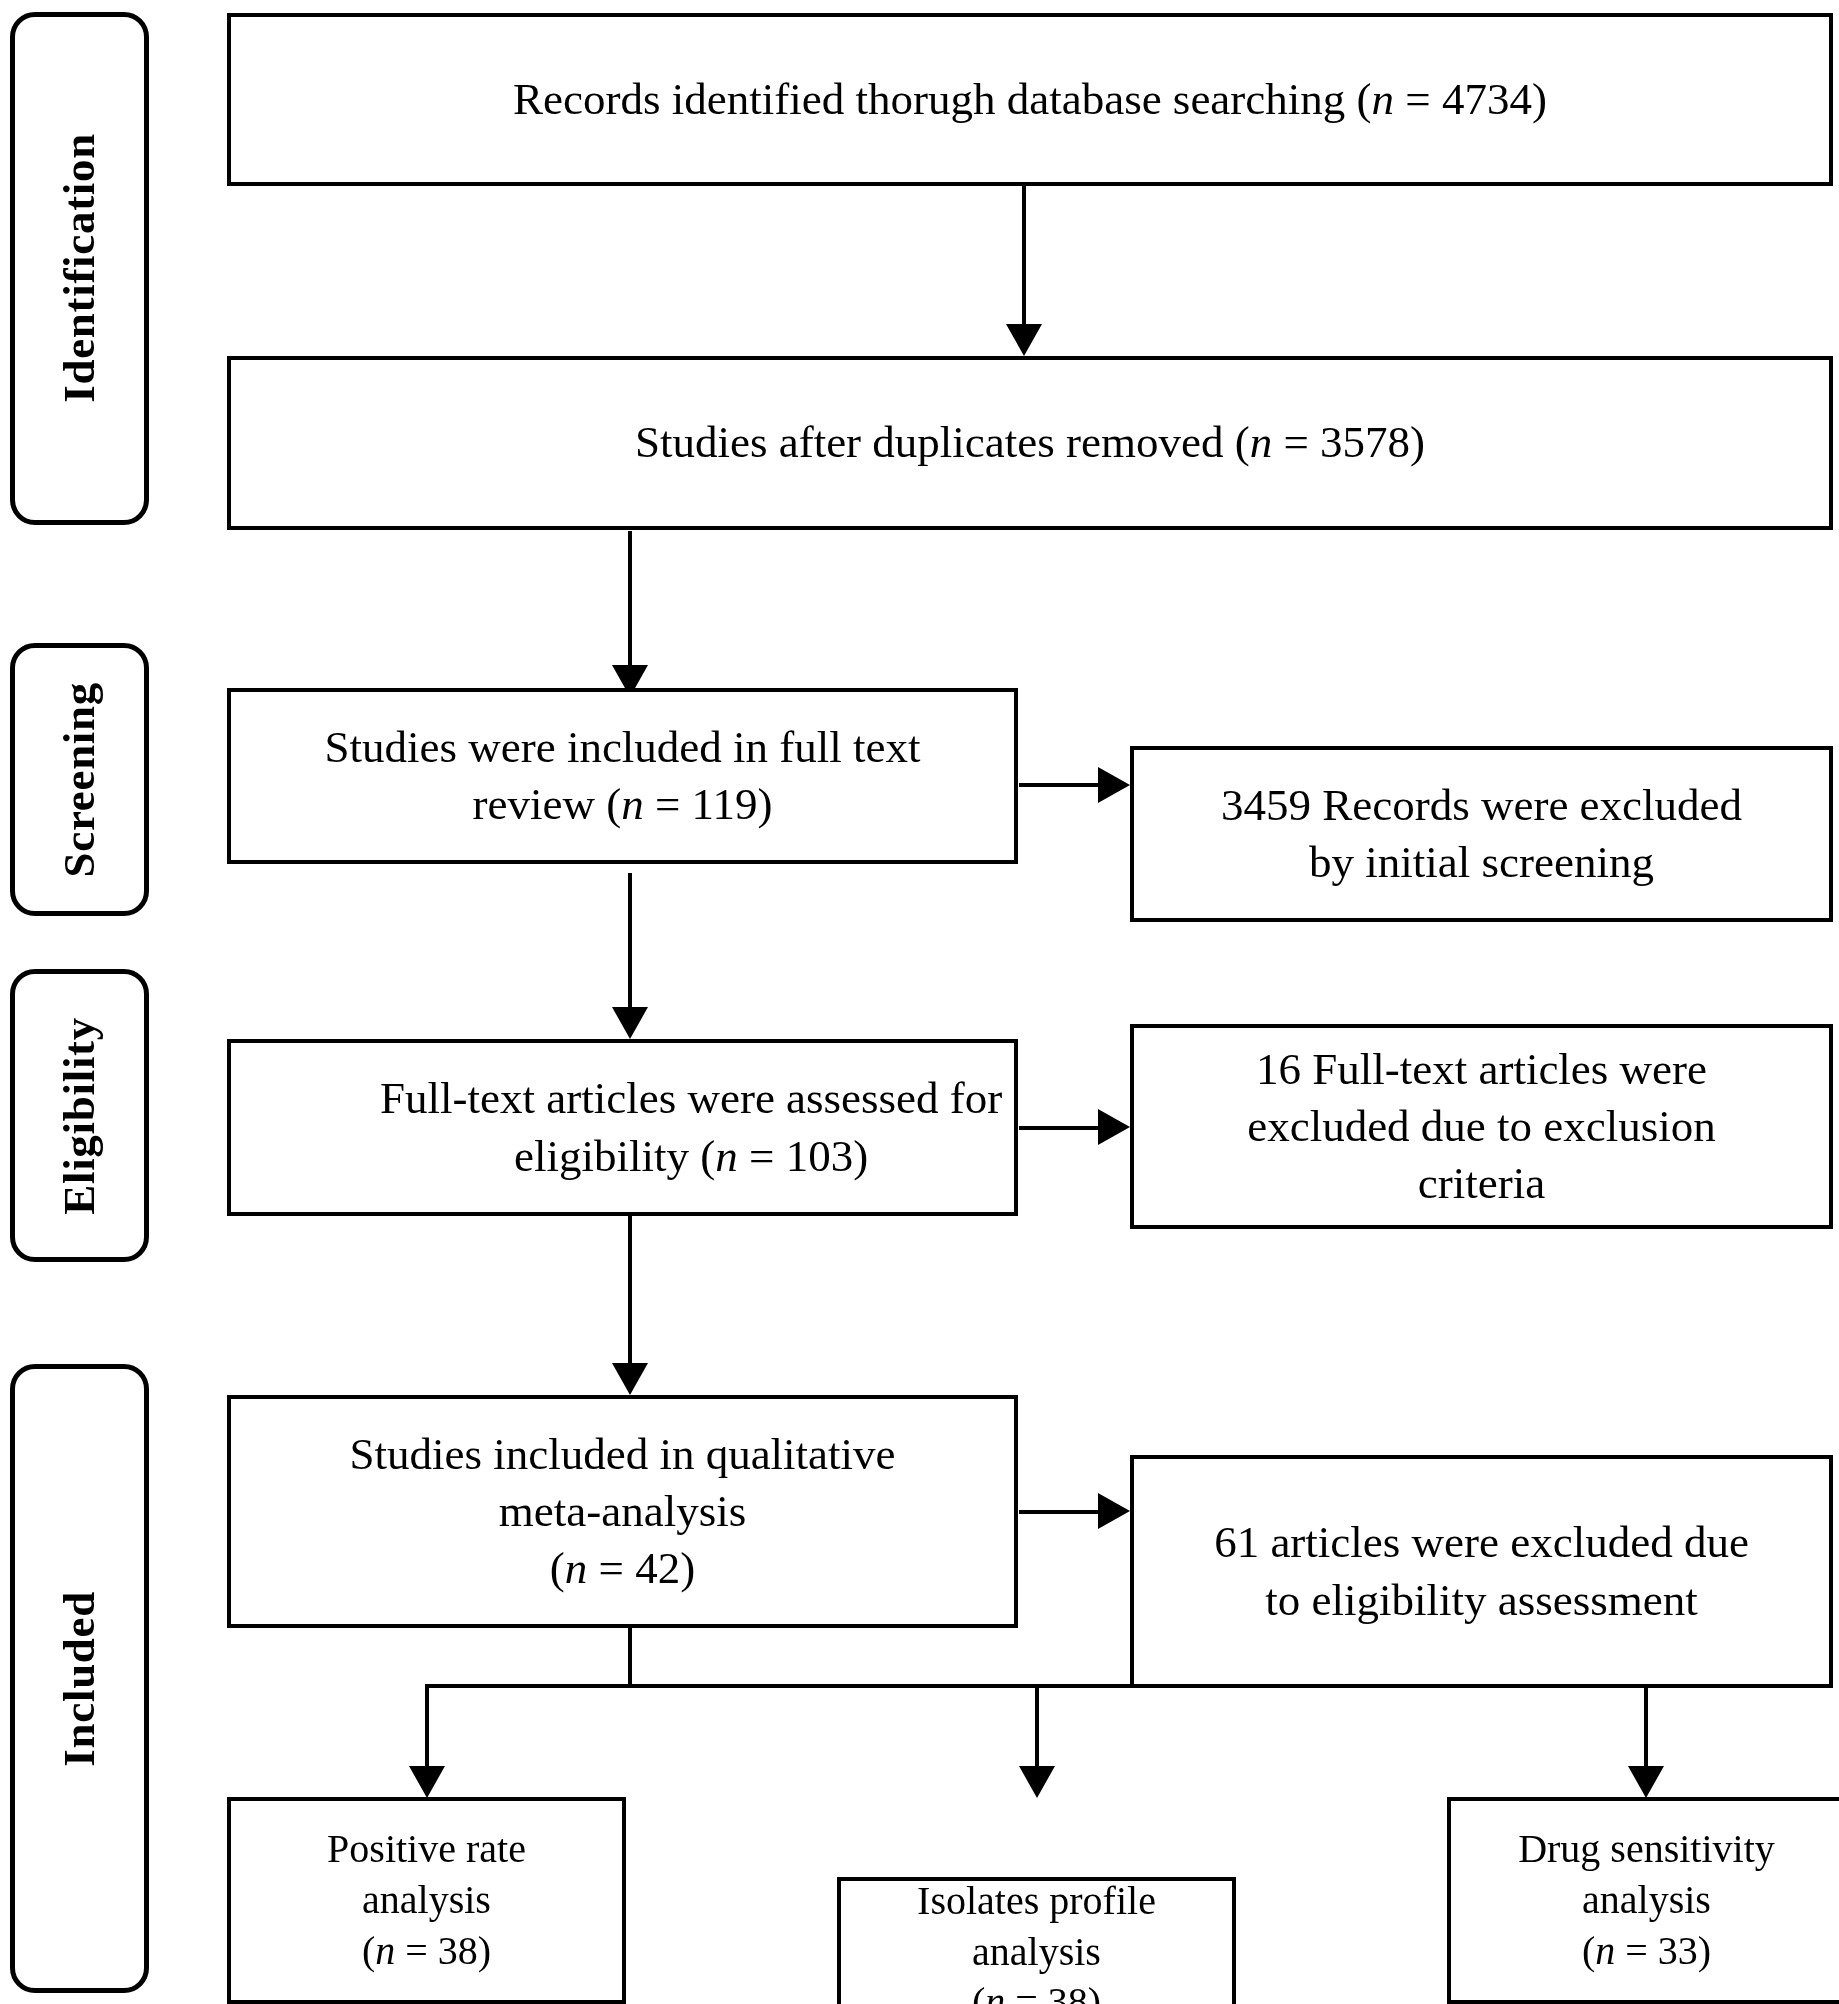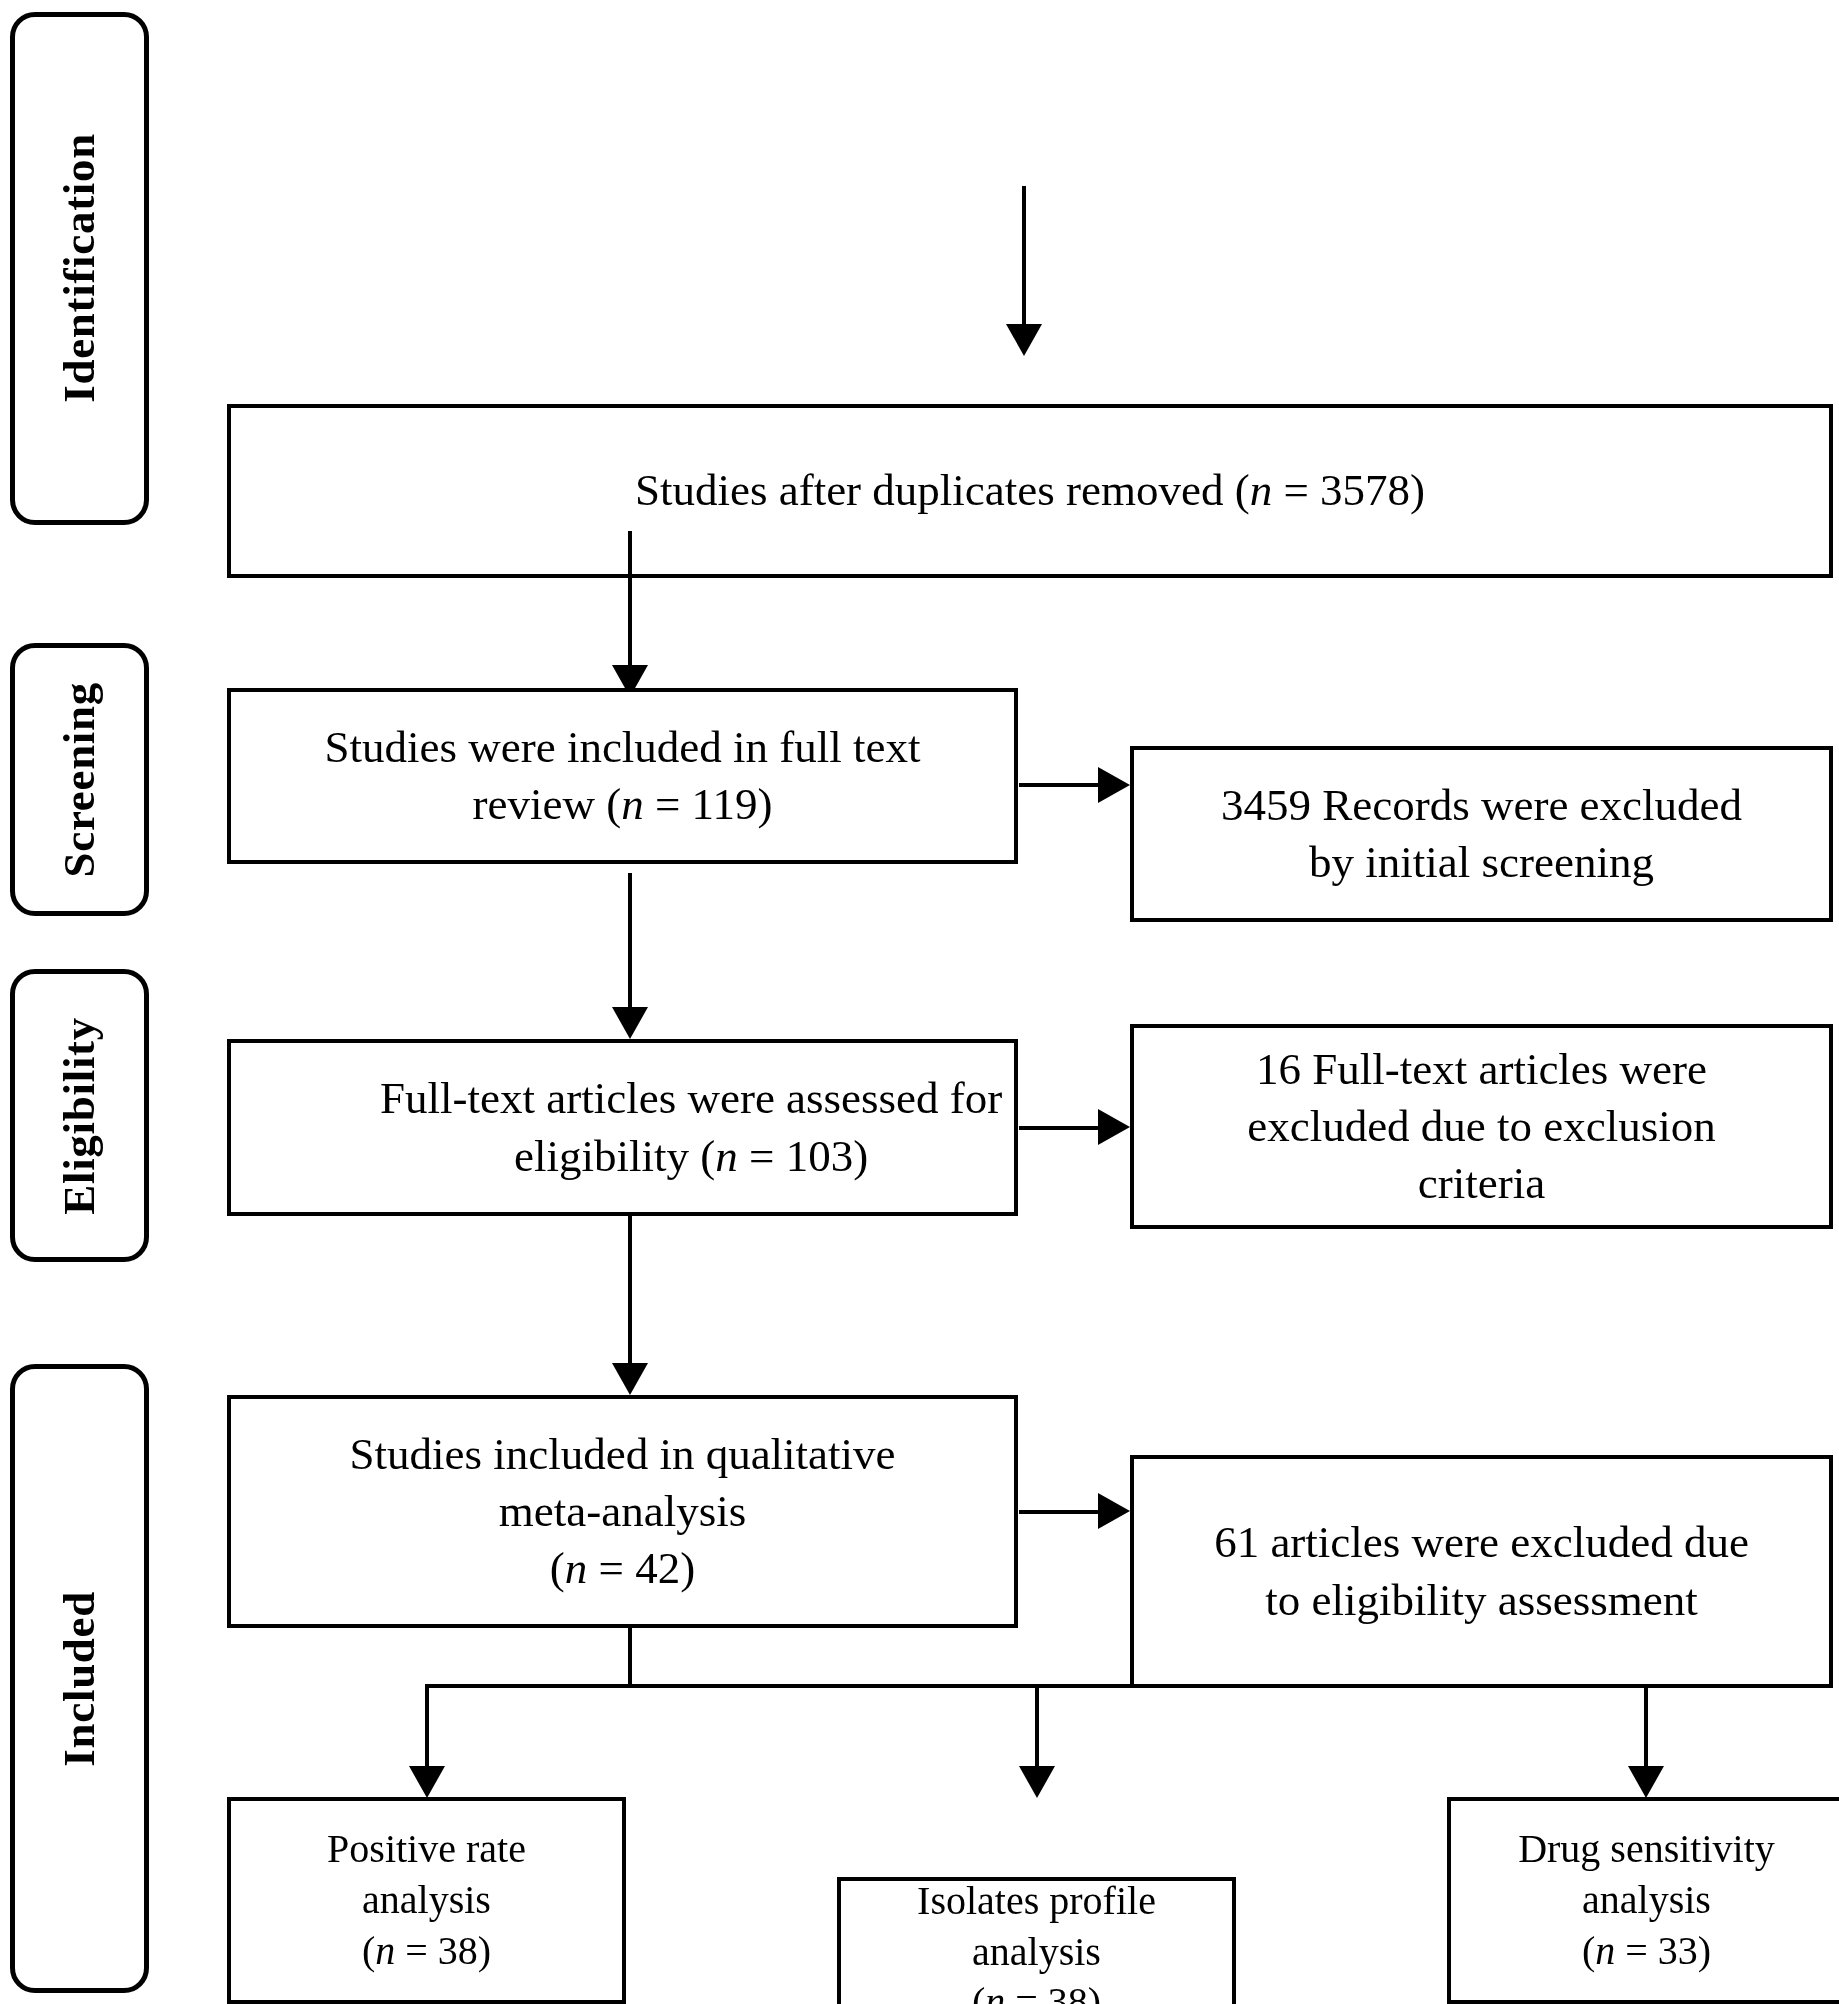--- a/index.html
+++ b/index.html
@@ -104,25 +104,28 @@
   </div>
 
   <div class="stage-box" style="left:10.3px; top:969px; width:139px; height:293px;">
     <span class="stage-label">Eligibility</span>
   </div>
 
   <div class="stage-box" style="left:10.3px; top:1364px; width:139px; height:629px;">
     <span class="stage-label">Included</span>
   </div>
 
+  <div class="flow-box" style="left:227px; top:13px; width:1606px; height:173px;">
+    <span class="flow-text">Records identified thorugh database searching (<em class="n">n</em> = 4734)</span>
+  </div>
 
   <div class="vline" style="left:1022px; top:186px; height:141px;"></div>
   <div class="arrow-down" style="left:1006px; top:324px;"></div>
 
-  <div class="flow-box" style="left:227px; top:356px; width:1606px; height:174px;margin-top:48px;">
+  <div class="flow-box" style="left:227px; top:356px; width:1606px; height:174px;">
     <span class="flow-text">Studies after duplicates removed (<em class="n">n</em> = 3578)</span>
   </div>
 
   <div class="vline" style="left:628px; top:531px; height:138px;"></div>
   <div class="arrow-down" style="left:612px; top:665px;"></div>
 
   <div class="flow-box" style="left:227px; top:688px; width:791px; height:176px;">
     <span class="flow-text">Studies were included in full text<br>review (<em class="n">n</em> = 119)</span>
   </div>
 

